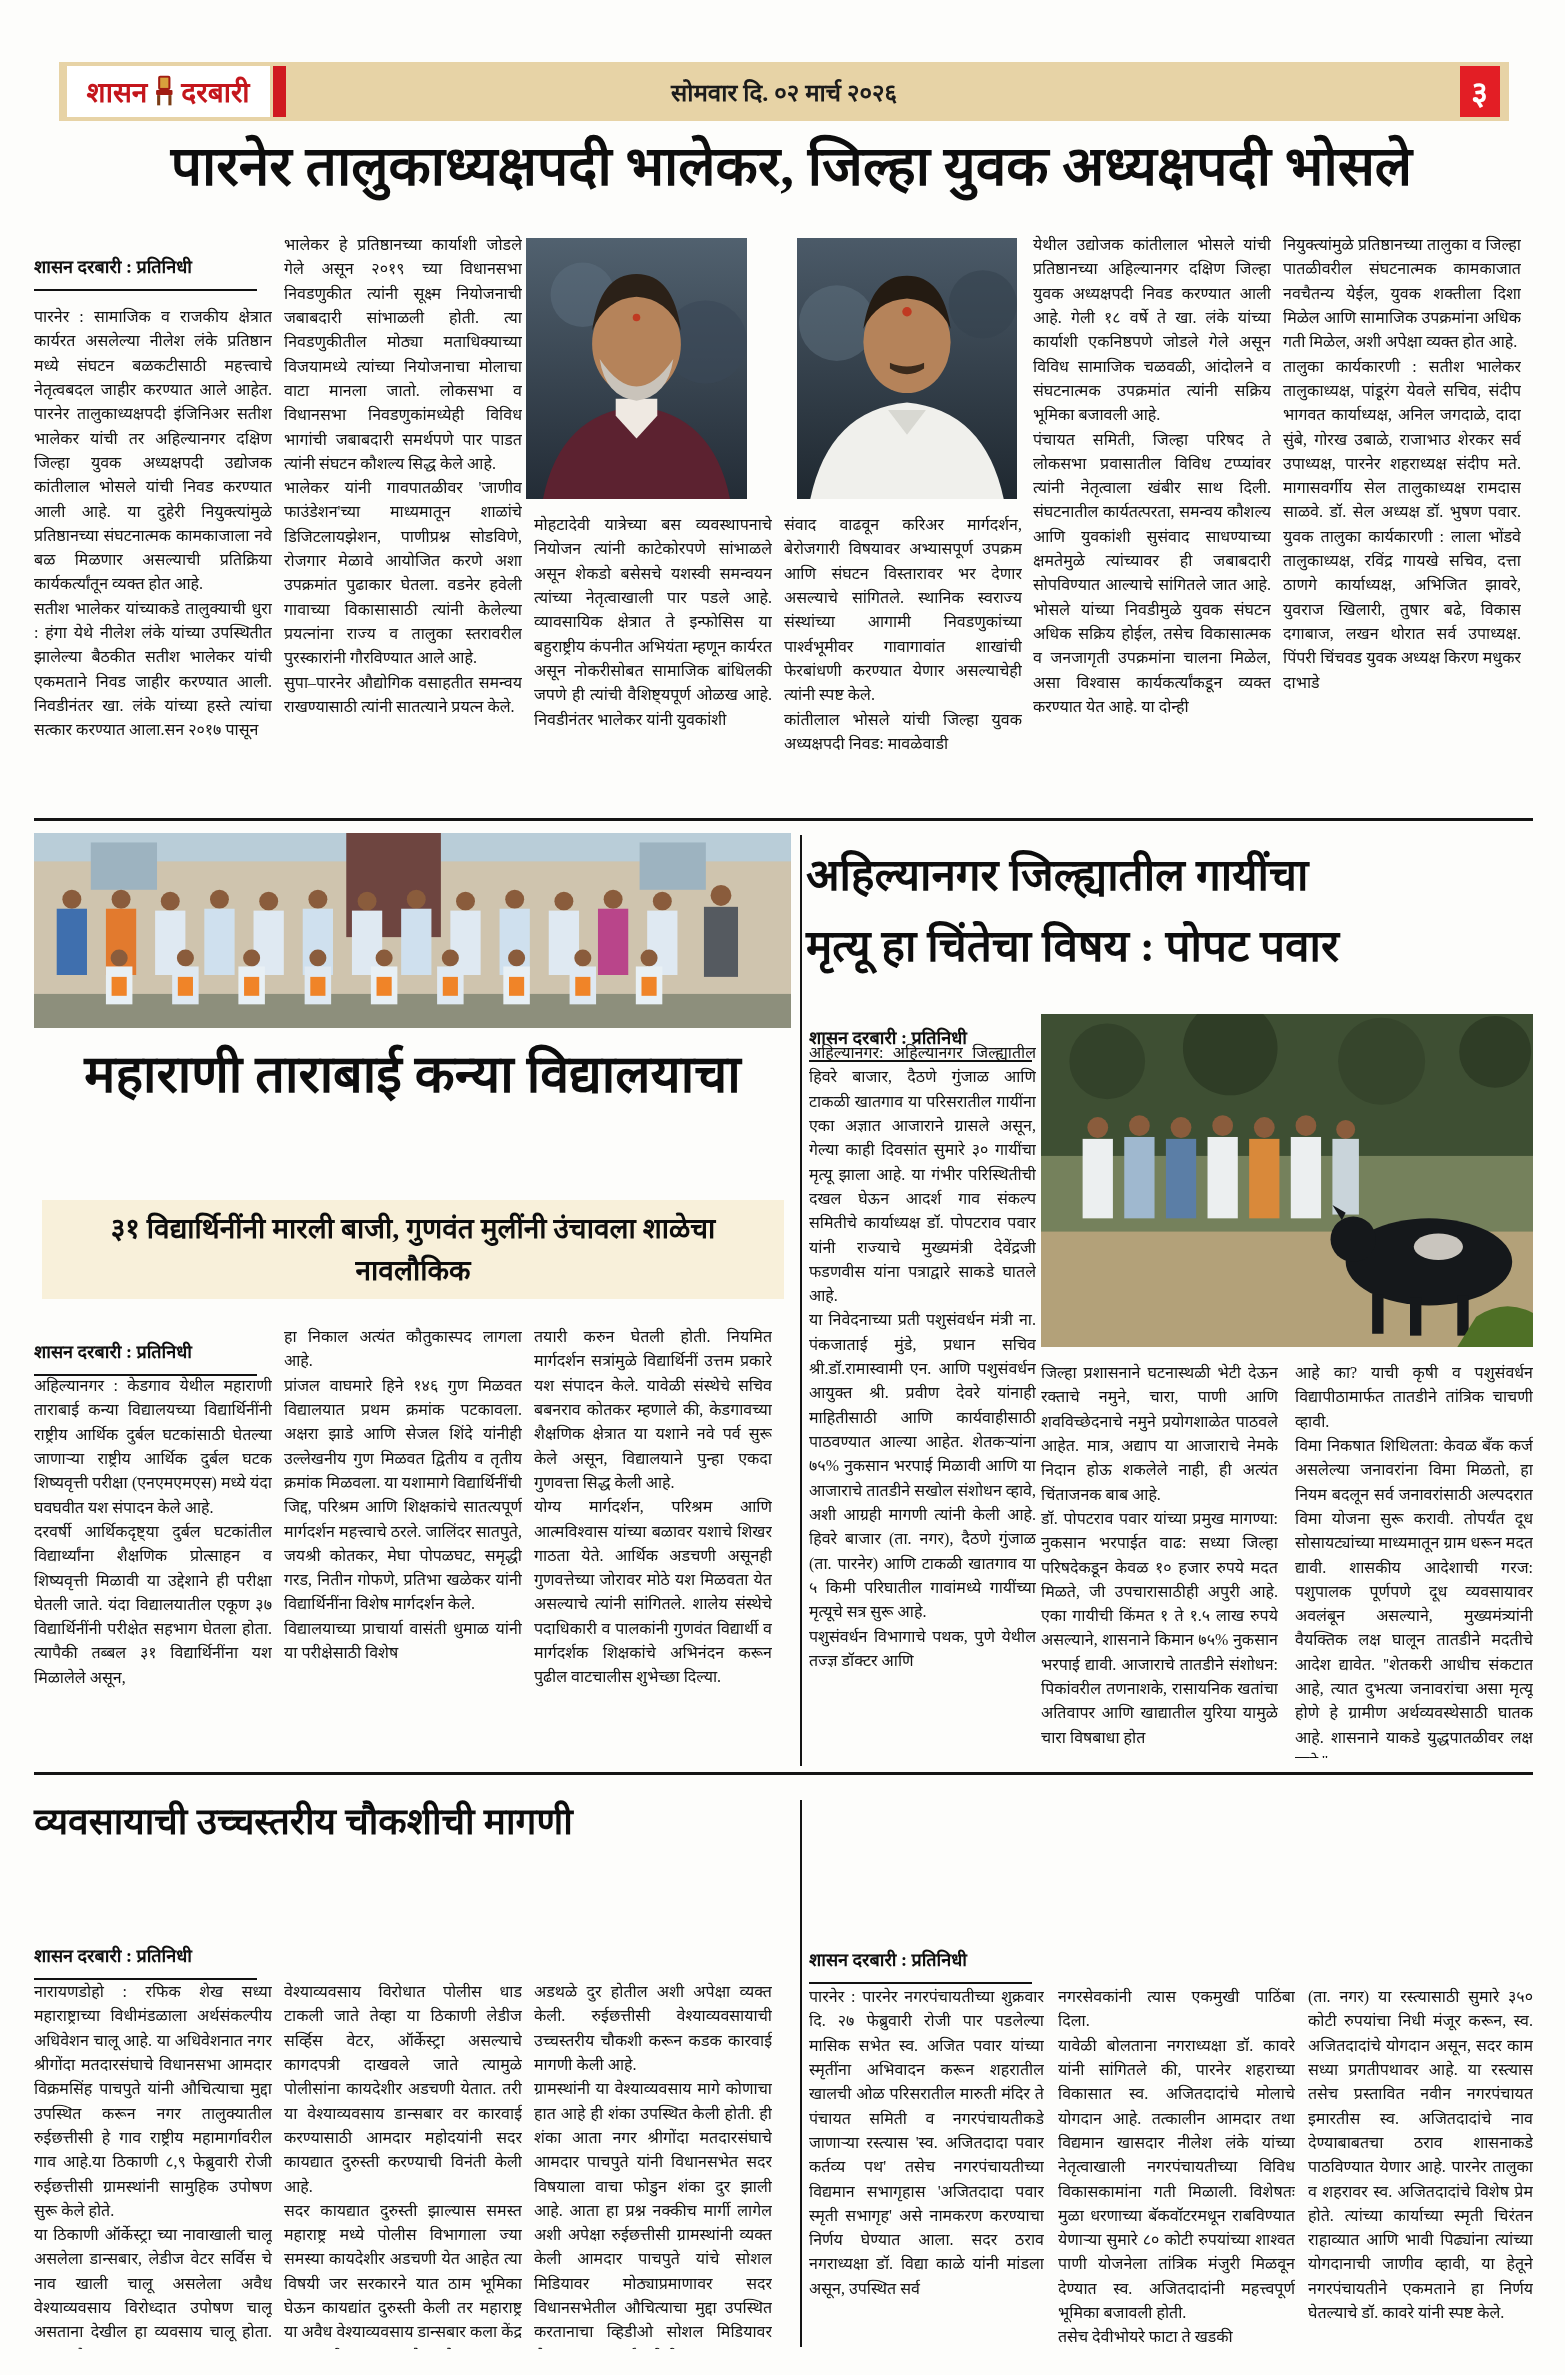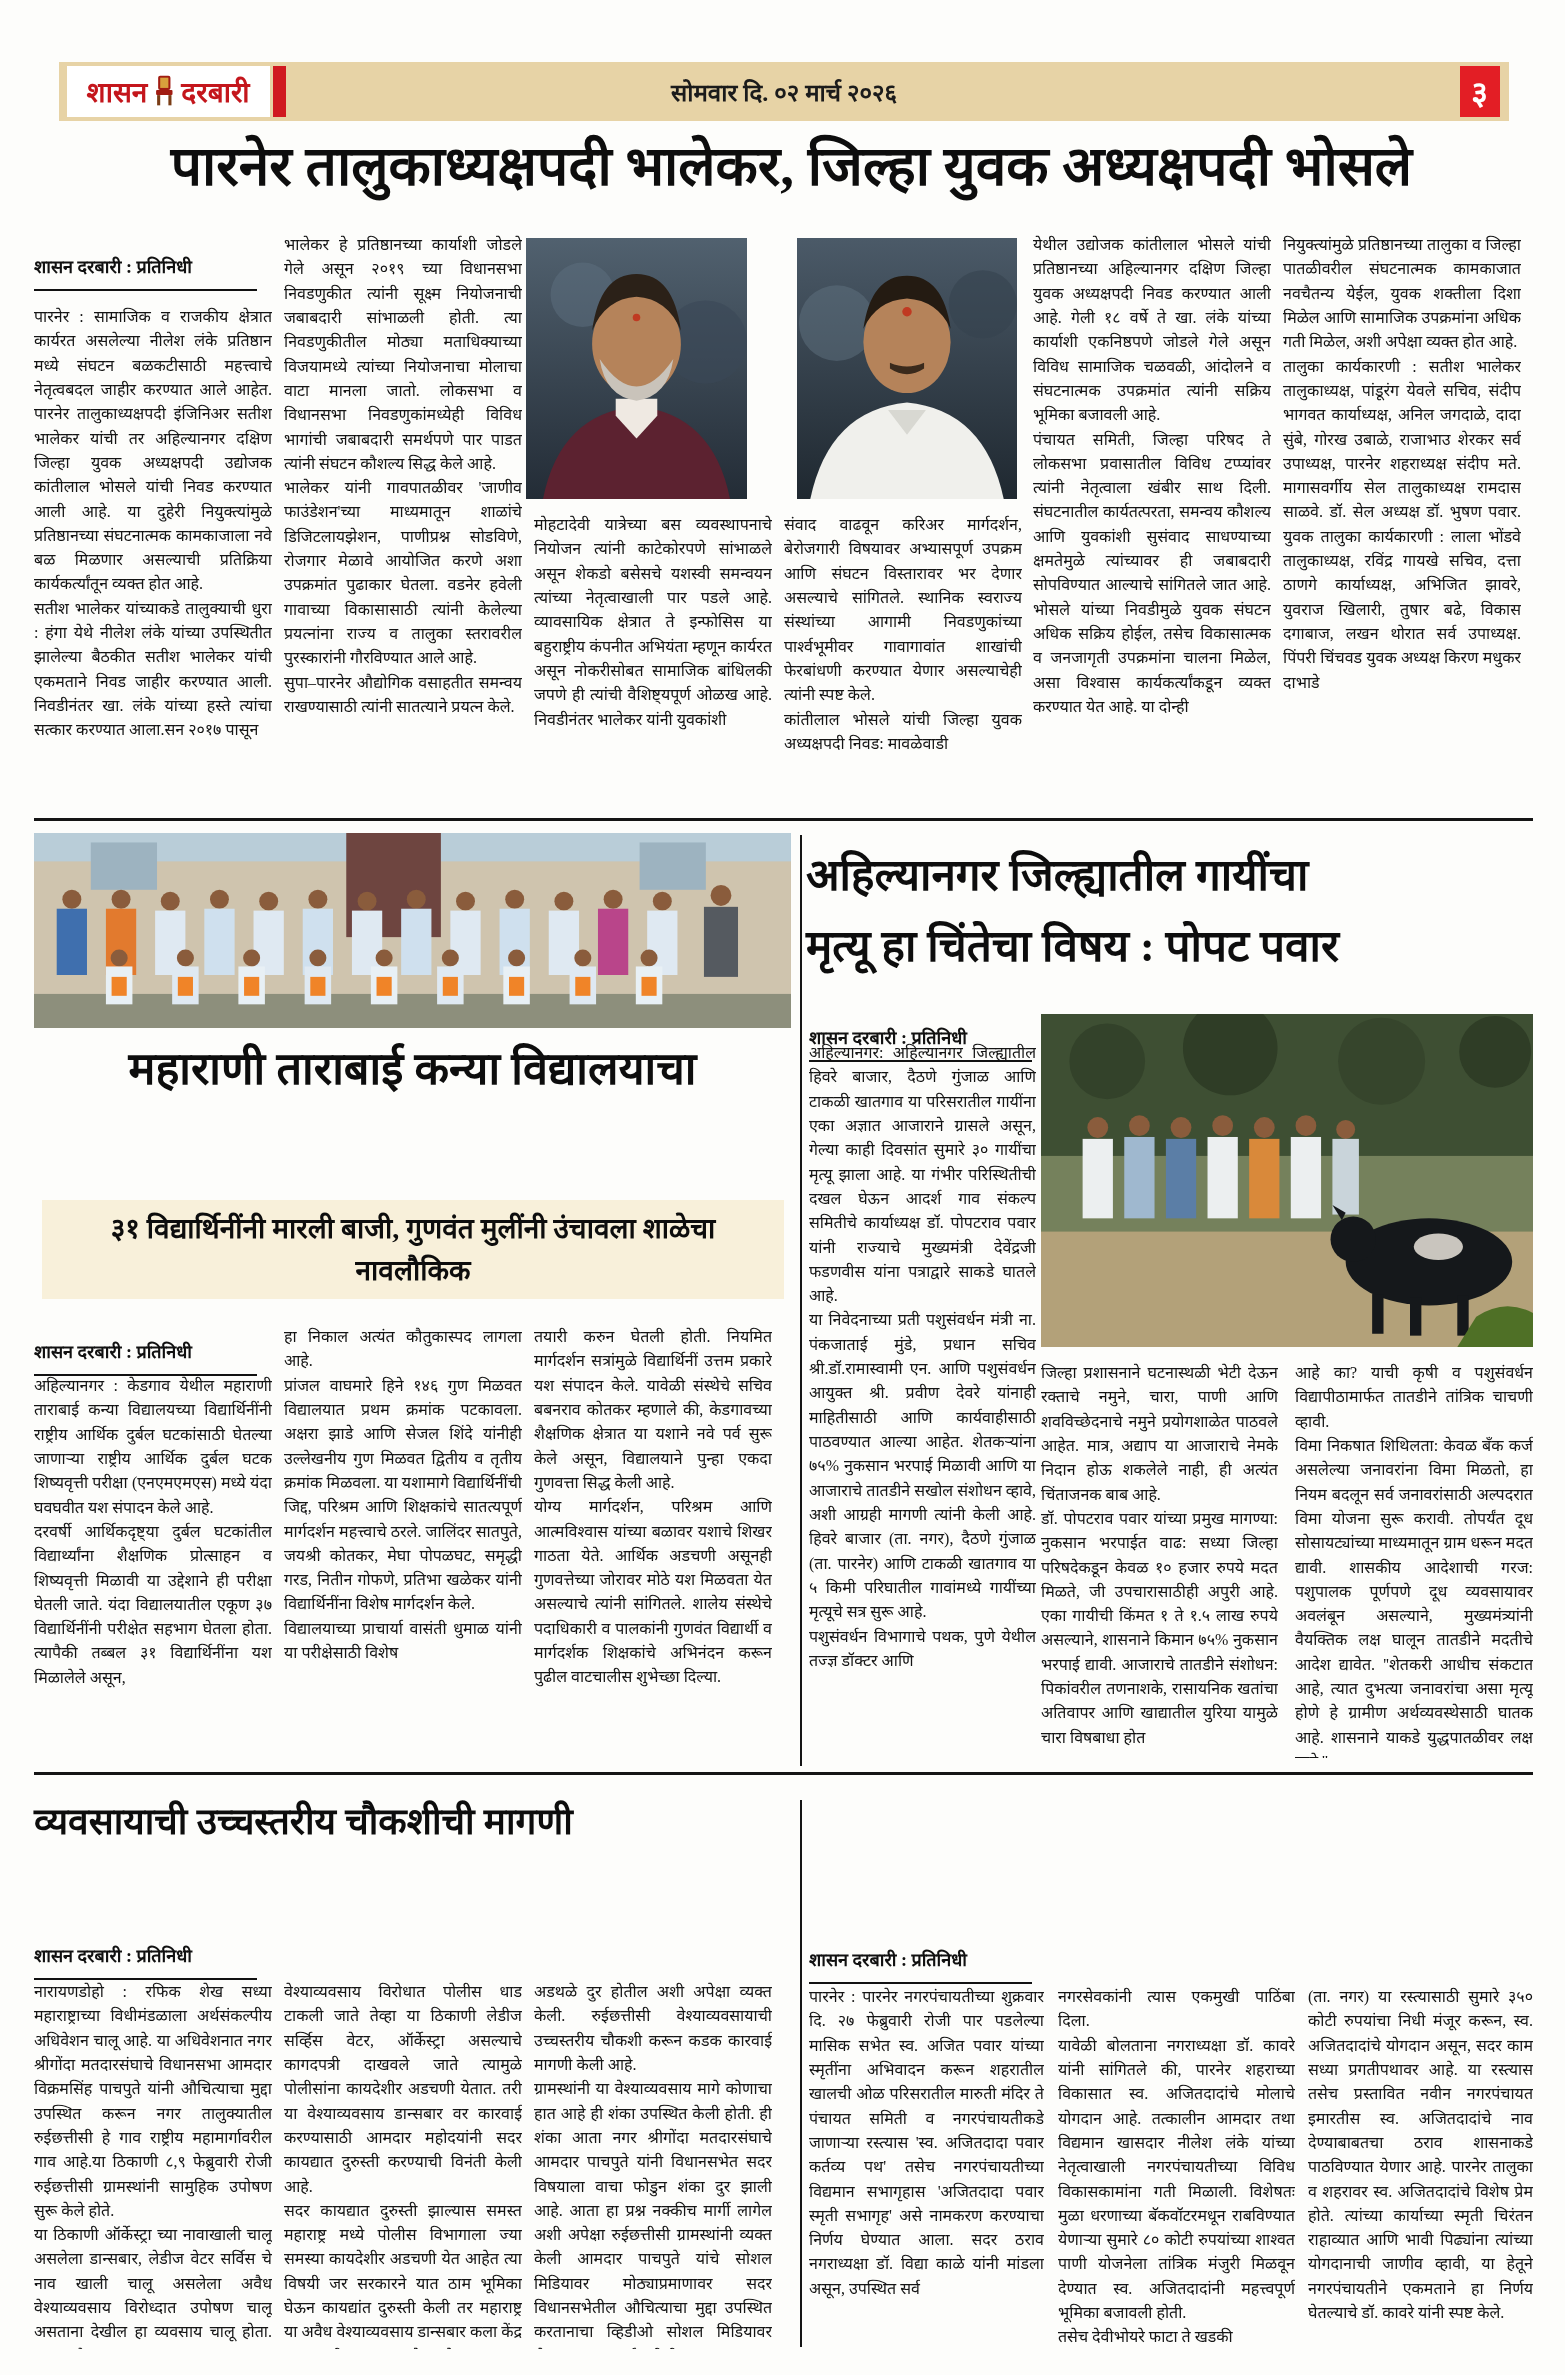--- a/index.html
+++ b/index.html
@@ -16,21 +16,21 @@
              justify-content:center;font-size:24px;font-weight:700;color:#1b1b1b;}
   .pagenum{position:absolute;right:9.5px;top:3.8px;width:40px;height:51px;background:#e31e25;color:#fff;
            font-size:32px;font-weight:700;display:flex;align-items:center;justify-content:center;z-index:2;}
   .chair{width:24.6px;height:34px;}
 
   
   .hl-xl{position:absolute;left:34px;top:129px;width:1499px;margin:8px;text-align:center;
          font-size:55px;line-height:1.08;font-weight:700;color:#0d0d0d;}
   .hl-lg{position:absolute;margin:0;font-weight:700;color:#0d0d0d;}
   .hl-line{display:block;}
-  .hl-school{left:34px;top:1035px;width:757px;font-size:45px;line-height:1.55;text-align:center;}
+  .hl-school{left:34px;top:1035px;width:757px;font-size:52px;line-height:1.55;text-align:center;}
   .hl-cow{left:806px;top:840px;width:727px;font-size:44px;line-height:1.62;text-align:left;}
   .hl-md{font-size:37px;line-height:1.4;}
   .hl-vice{left:34px;top:1796px;width:757px;}
   .hl-naming{left:806px;top:1796px;width:727px;}
 
   .byline{position:absolute;font-weight:700;font-size:18px;color:#111;
           border-bottom:2.8px solid #111;padding-bottom:11.4px;margin-top:16px;}
   .coltext{position:absolute;font-size:16px;line-height:1.52;text-align:justify;
            white-space:pre-line;overflow:hidden;color:#141414;}
   .subhead{position:absolute;background:#f8f0da;font-weight:700;font-size:28px;line-height:1.5;

